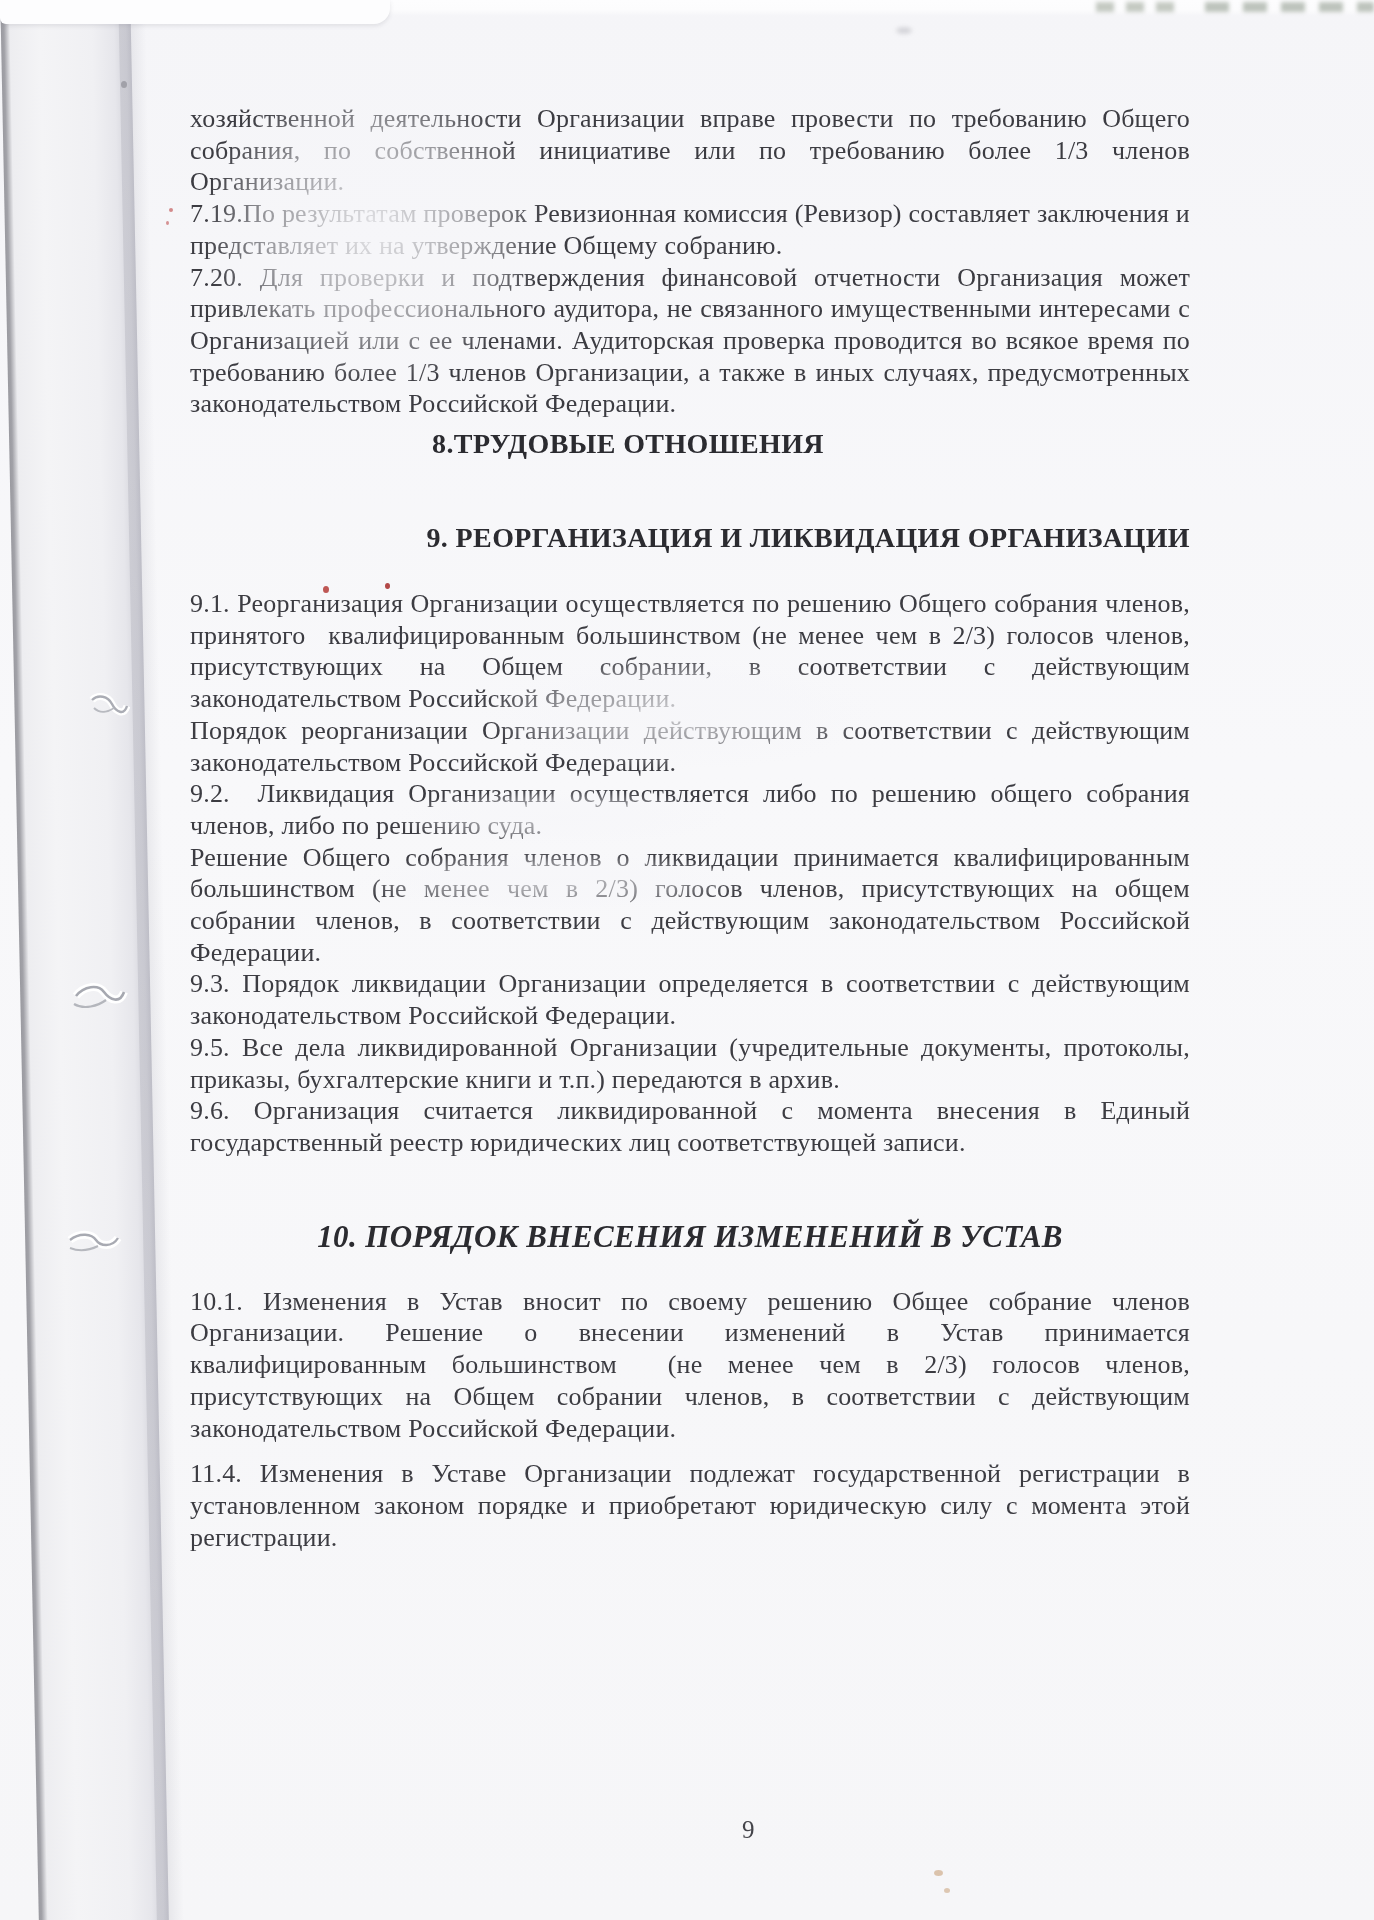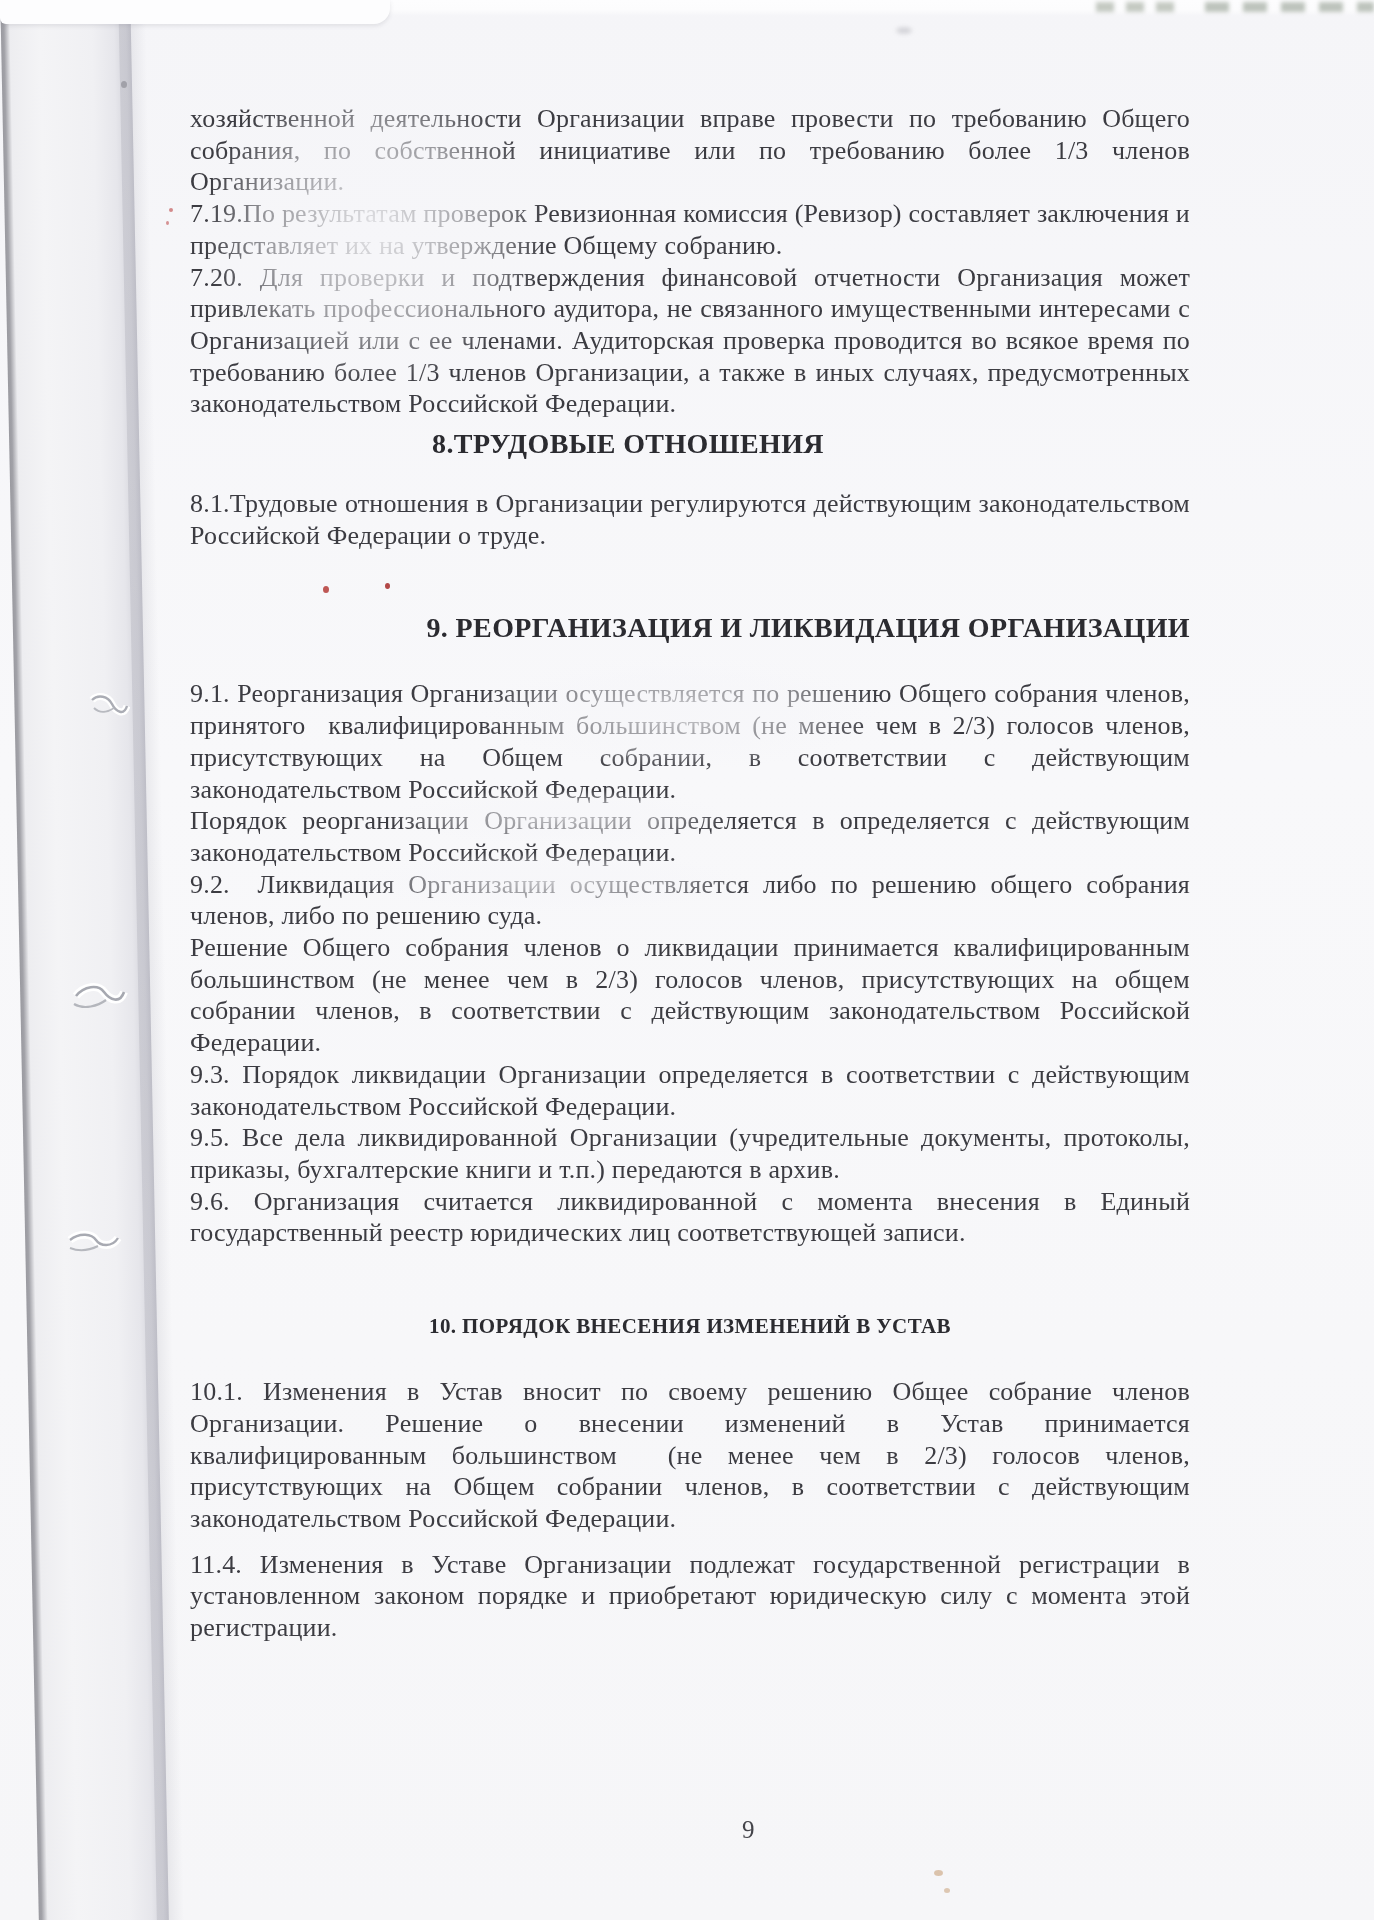--- a/index.html
+++ b/index.html
@@ -71,21 +71,21 @@
     color:#3c3c42; font-size:26px; line-height:31.7px;
     text-align:justify; letter-spacing:.2px;
   }
   .doc .blk { margin:0; }
   .doc h2.blk {
     text-align:center; font-weight:bold; color:#2b2b30;
     font-size:28px; line-height:34px; letter-spacing:.4px;
   }
   .doc h2.h-8  { margin-top:7px;  margin-bottom:27px; transform:translateX(-62px); }
   .doc h2.h-9  { margin-top:60px; margin-bottom:33px;text-align:right; }
-  .doc h2.h-10 { margin-top:60px; margin-bottom:32px; font-size:21px; line-height:35px; }
+  .doc h2.h-10 { margin-top:60px; margin-bottom:32px; font-size:31px; line-height:35px;font-style:italic; }
   .doc p.p-10-2 { margin-top:14px; }
 
   .page-number {
     position:absolute; left:742px; top:1816px;
     font-size:25px; color:#44444a; font-family:"Liberation Serif", serif;
   }
 </style>
 </head>
 <body>
 
@@ -121,24 +121,23 @@
 <div class="speck speck-gray1"></div>
 <div class="smudge-gray"></div>
 <div class="speck speck-tan1"></div>
 <div class="speck speck-tan2"></div>
 
 <div class="doc">
     <p class="blk paragraph p-7-18-cont">хозяйственной деятельности Организации вправе провести по требованию Общего собрания, по собственной инициативе или по требованию более 1/3 членов Организации.</p>
     <p class="blk paragraph p-7-19">7.19.По результатам проверок Ревизионная комиссия (Ревизор) составляет заключения и представляет их на утверждение Общему собранию.</p>
     <p class="blk paragraph p-7-20">7.20. Для проверки и подтверждения финансовой отчетности Организация может привлекать профессионального аудитора, не связанного имущественными интересами с Организацией или с ее членами. Аудиторская проверка проводится во всякое время по требованию более 1/3 членов Организации, а также в иных случаях, предусмотренных законодательством Российской Федерации.</p>
     <h2 class="blk heading h-8">8.ТРУДОВЫЕ ОТНОШЕНИЯ</h2>
-    <p class="blk paragraph p-8-1">8.1.Трудовые отношения в Организации регулируются действующим законодательством Российской Федерации о труде.</p>
     <h2 class="blk heading h-9">9. РЕОРГАНИЗАЦИЯ И ЛИКВИДАЦИЯ ОРГАНИЗАЦИИ</h2>
     <p class="blk paragraph p-9-1">9.1. Реорганизация Организации осуществляется по решению Общего собрания членов, принятого&nbsp; квалифицированным большинством (не менее чем в 2/3) голосов членов, присутствующих на Общем собрании, в соответствии с действующим законодательством Российской Федерации.</p>
-    <p class="blk paragraph p-9-1b">Порядок реорганизации Организации определяется в определяется с действующим законодательством Российской Федерации.</p>
+    <p class="blk paragraph p-9-1b">Порядок реорганизации Организации действующим в соответствии с действующим законодательством Российской Федерации.</p>
     <p class="blk paragraph p-9-2">9.2.&nbsp; Ликвидация Организации осуществляется либо по решению общего собрания членов, либо по решению суда.</p>
     <p class="blk paragraph p-9-2b">Решение Общего собрания членов о ликвидации принимается квалифицированным большинством (не менее чем в 2/3) голосов членов, присутствующих на общем собрании членов, в соответствии с действующим законодательством Российской Федерации.</p>
     <p class="blk paragraph p-9-3">9.3. Порядок ликвидации Организации определяется в соответствии с действующим законодательством Российской Федерации.</p>
     <p class="blk paragraph p-9-5">9.5. Все дела ликвидированной Организации (учредительные документы, протоколы, приказы, бухгалтерские книги и т.п.) передаются в архив.</p>
     <p class="blk paragraph p-9-6">9.6. Организация считается ликвидированной с момента внесения в Единый государственный реестр юридических лиц соответствующей записи.</p>
     <h2 class="blk heading h-10">10. ПОРЯДОК ВНЕСЕНИЯ ИЗМЕНЕНИЙ В УСТАВ</h2>
     <p class="blk paragraph p-10-1">10.1. Изменения в Устав вносит по своему решению Общее собрание членов Организации. Решение о внесении изменений в Устав принимается квалифицированным большинством&nbsp; (не менее чем в 2/3) голосов членов, присутствующих на Общем собрании членов, в соответствии с действующим законодательством Российской Федерации.</p>
     <p class="blk paragraph p-10-2">11.4. Изменения в Уставе Организации подлежат государственной регистрации в установленном законом порядке и приобретают юридическую силу с момента этой регистрации.</p>
   </div>
 

